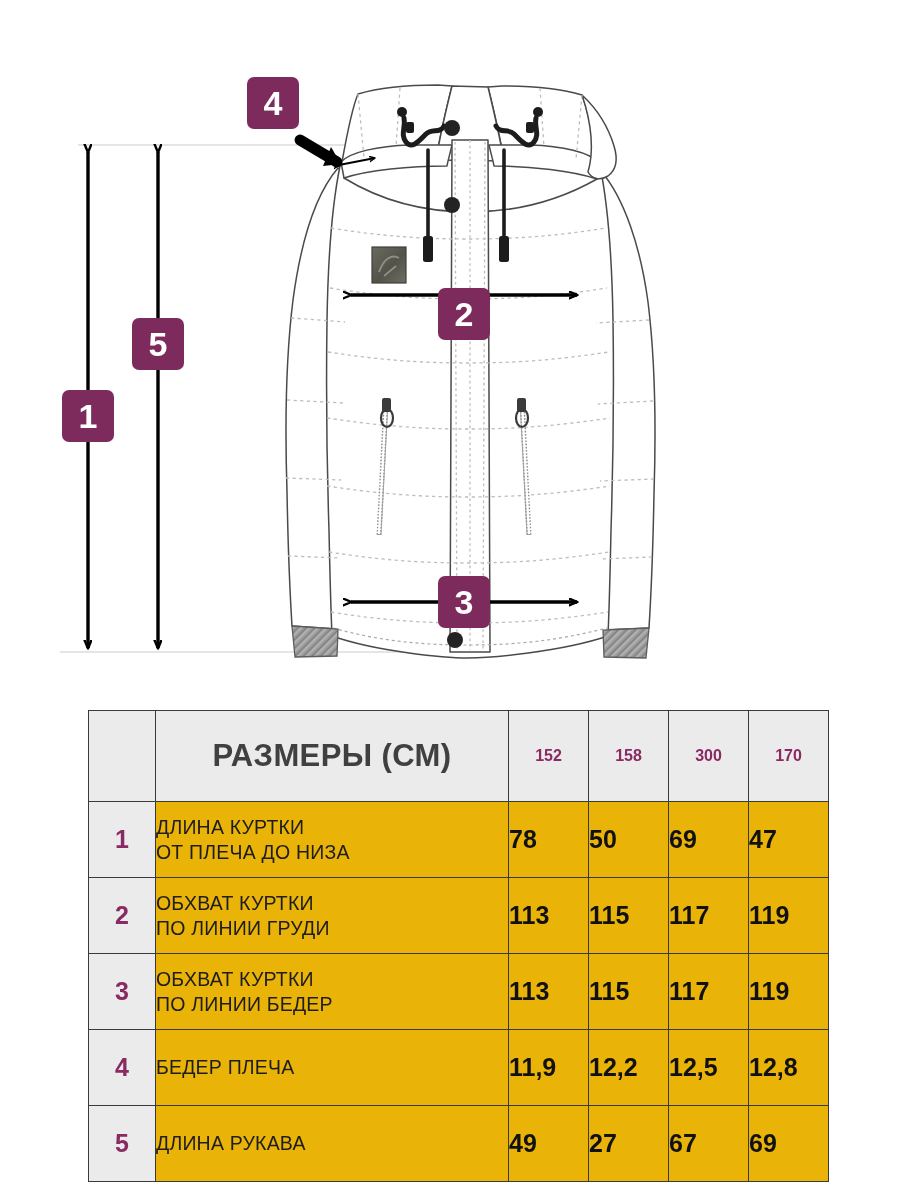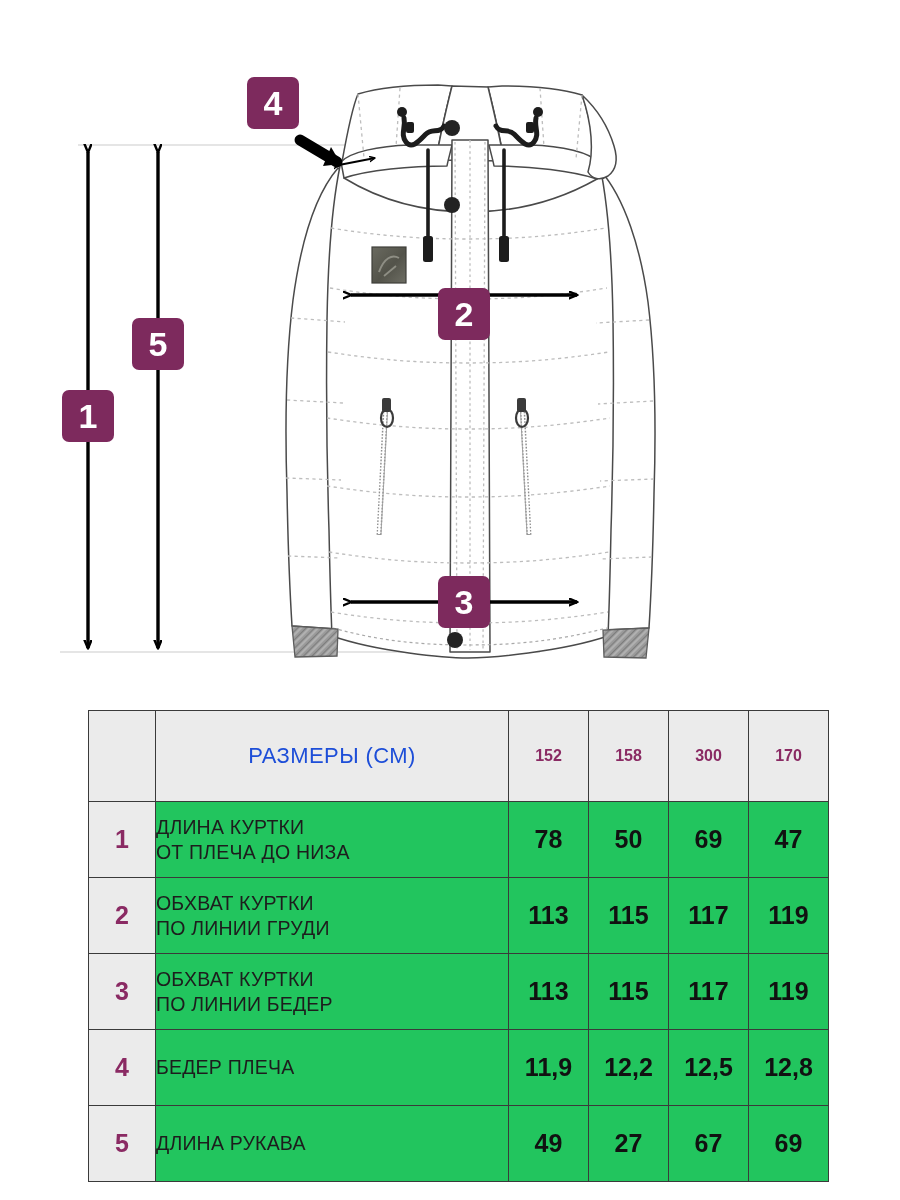--- a/index.html
+++ b/index.html
@@ -61,35 +61,35 @@
   }
   .col-idx   { width: 67px; }
   .col-name  { width: 353px; }
   .col-size  { width: 80px; }
 
   thead th {
     background: #ebebeb;
     height: 90px;
   }
   .hdr-title {
-    color: #1d4ed8;
-    font-size: 22px;
-    font-weight: normal;
+    color: #404040;
+    font-size: 31px;
+    font-weight: bold;
     text-align: center;
     letter-spacing: 0.4px;
   }
   .hdr-size {
     color: #8a2a63;
     font-size: 16px;
     font-weight: bold;
     text-align: center;
   }
   tbody td {
     height: 75px;
-    background: #22c55e;
+    background: #eab308;
   }
   td.idx-cell {
     background: #ebebeb;
     color: #8a2a63;
     font-size: 25px;
     font-weight: bold;
     text-align: center;
   }
   td.name-cell {
     color: #1d1d1d;
@@ -97,21 +97,21 @@
     font-weight: normal;
     text-align: left;
     padding-left: 18px;
     letter-spacing: 0.2px;
     line-height: 1.28;
   }
   td.val-cell {
     color: #111111;
     font-size: 25px;
     font-weight: bold;
-    text-align: center;
+    text-align: left;
   }
   .name-line { display: block; }
 </style>
 </head>
 <body>
 
 <div id="illustration">
 
   <svg id="jacket-svg" viewBox="0 0 900 700" xmlns="http://www.w3.org/2000/svg">
 

